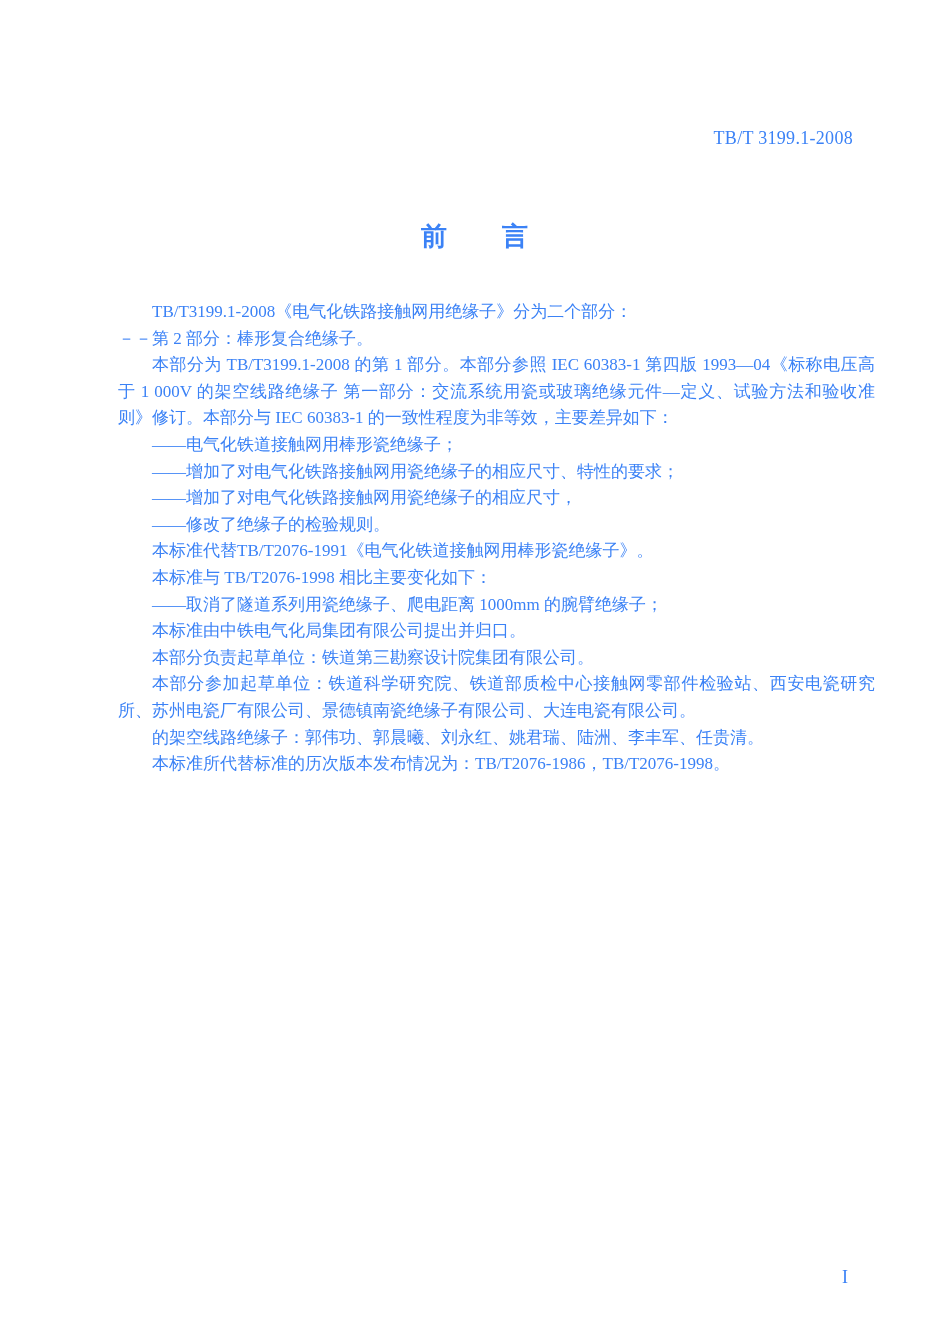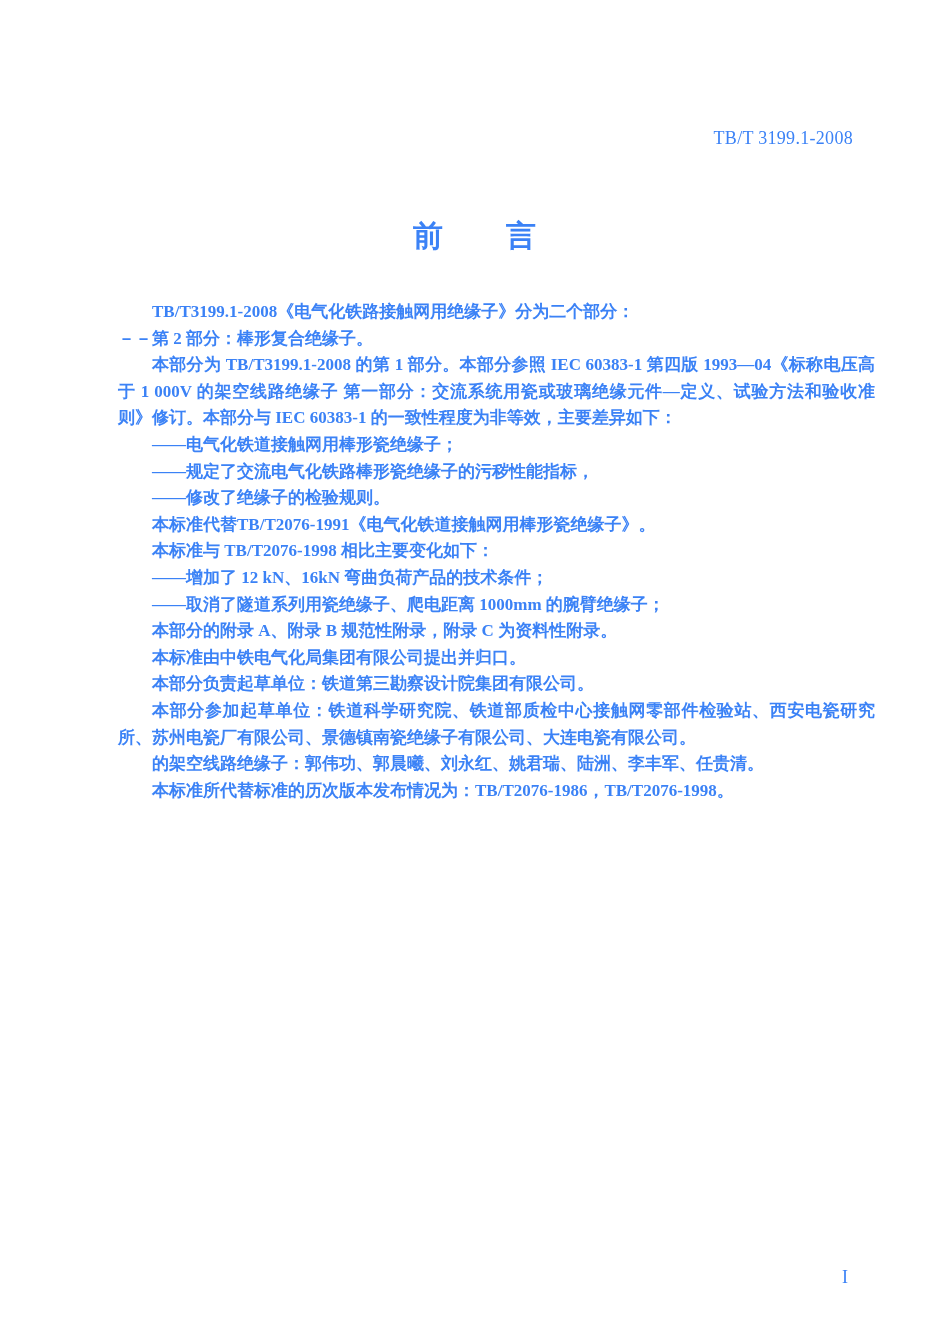--- a/index.html
+++ b/index.html
@@ -25,39 +25,38 @@
     letter-spacing: 0.3px;
     white-space: nowrap;
   }
   .doc-title {
     position: absolute;
     top: 203px;
     left: 0;
     width: 100%;
     margin: 0;
     text-align: center;
-    font-size: 30px;
+    font-size: 26px;
     line-height: 34px;
     font-weight: bold;
     font-family: "Liberation Sans", "DejaVu Sans", sans-serif;
     letter-spacing: 1px;
   }
   .body-text {
     position: absolute;
     top: 283px;
     left: 107px;
     width: 757px;
     font-size: 17px;
     line-height: 26.6px;
   }
   .para {
     margin: 0;
     padding: 0;
     text-align: justify;
-    font-weight: bold;
   }
   .para.indent {
     text-indent: 2em;
   }
   .page-number {
     position: absolute;
     top: 1251px;
     right: 91px;
     font-size: 18px;
   }
@@ -69,27 +68,26 @@
 
   <div class="running-header">TB/T 3199.1-2008</div>
 
   <h1 class="doc-title">前　　言</h1>
 
   <main class="body-text" id="paragraphs">
       <p class="para indent">TB/T3199.1-2008《电气化铁路接触网用绝缘子》分为二个部分：</p>
       <p class="para">－－第 2 部分：棒形复合绝缘子。</p>
       <p class="para indent">本部分为 TB/T3199.1-2008 的第 1 部分。本部分参照 IEC 60383-1 第四版 1993—04《标称电压高于 1 000V 的架空线路绝缘子 第一部分：交流系统用瓷或玻璃绝缘元件—定义、试验方法和验收准则》修订。本部分与 IEC 60383-1 的一致性程度为非等效，主要差异如下：</p>
       <p class="para indent">——电气化铁道接触网用棒形瓷绝缘子；</p>
-      <p class="para indent">——规定了交流电气化铁路棒形瓷绝缘子的污秽性能指标，</p>
+      <p class="para indent">——增加了对电气化铁路接触网用瓷绝缘子的相应尺寸、特性的要求；</p>
+      <p class="para indent">——增加了对电气化铁路接触网用瓷绝缘子的相应尺寸，</p>
       <p class="para indent">——修改了绝缘子的检验规则。</p>
       <p class="para indent">本标准代替TB/T2076-1991《电气化铁道接触网用棒形瓷绝缘子》。</p>
       <p class="para indent">本标准与 TB/T2076-1998 相比主要变化如下：</p>
-      <p class="para indent">——增加了 12 kN、16kN 弯曲负荷产品的技术条件；</p>
       <p class="para indent">——取消了隧道系列用瓷绝缘子、爬电距离 1000mm 的腕臂绝缘子；</p>
-      <p class="para indent">本部分的附录 A、附录 B 规范性附录，附录 C 为资料性附录。</p>
       <p class="para indent">本标准由中铁电气化局集团有限公司提出并归口。</p>
       <p class="para indent">本部分负责起草单位：铁道第三勘察设计院集团有限公司。</p>
       <p class="para indent">本部分参加起草单位：铁道科学研究院、铁道部质检中心接触网零部件检验站、西安电瓷研究所、苏州电瓷厂有限公司、景德镇南瓷绝缘子有限公司、大连电瓷有限公司。</p>
       <p class="para indent">的架空线路绝缘子：郭伟功、郭晨曦、刘永红、姚君瑞、陆洲、李丰军、任贵清。</p>
       <p class="para indent">本标准所代替标准的历次版本发布情况为：TB/T2076-1986，TB/T2076-1998。</p>
     </main>
 
   <div class="page-number">I</div>
 
 </div>

